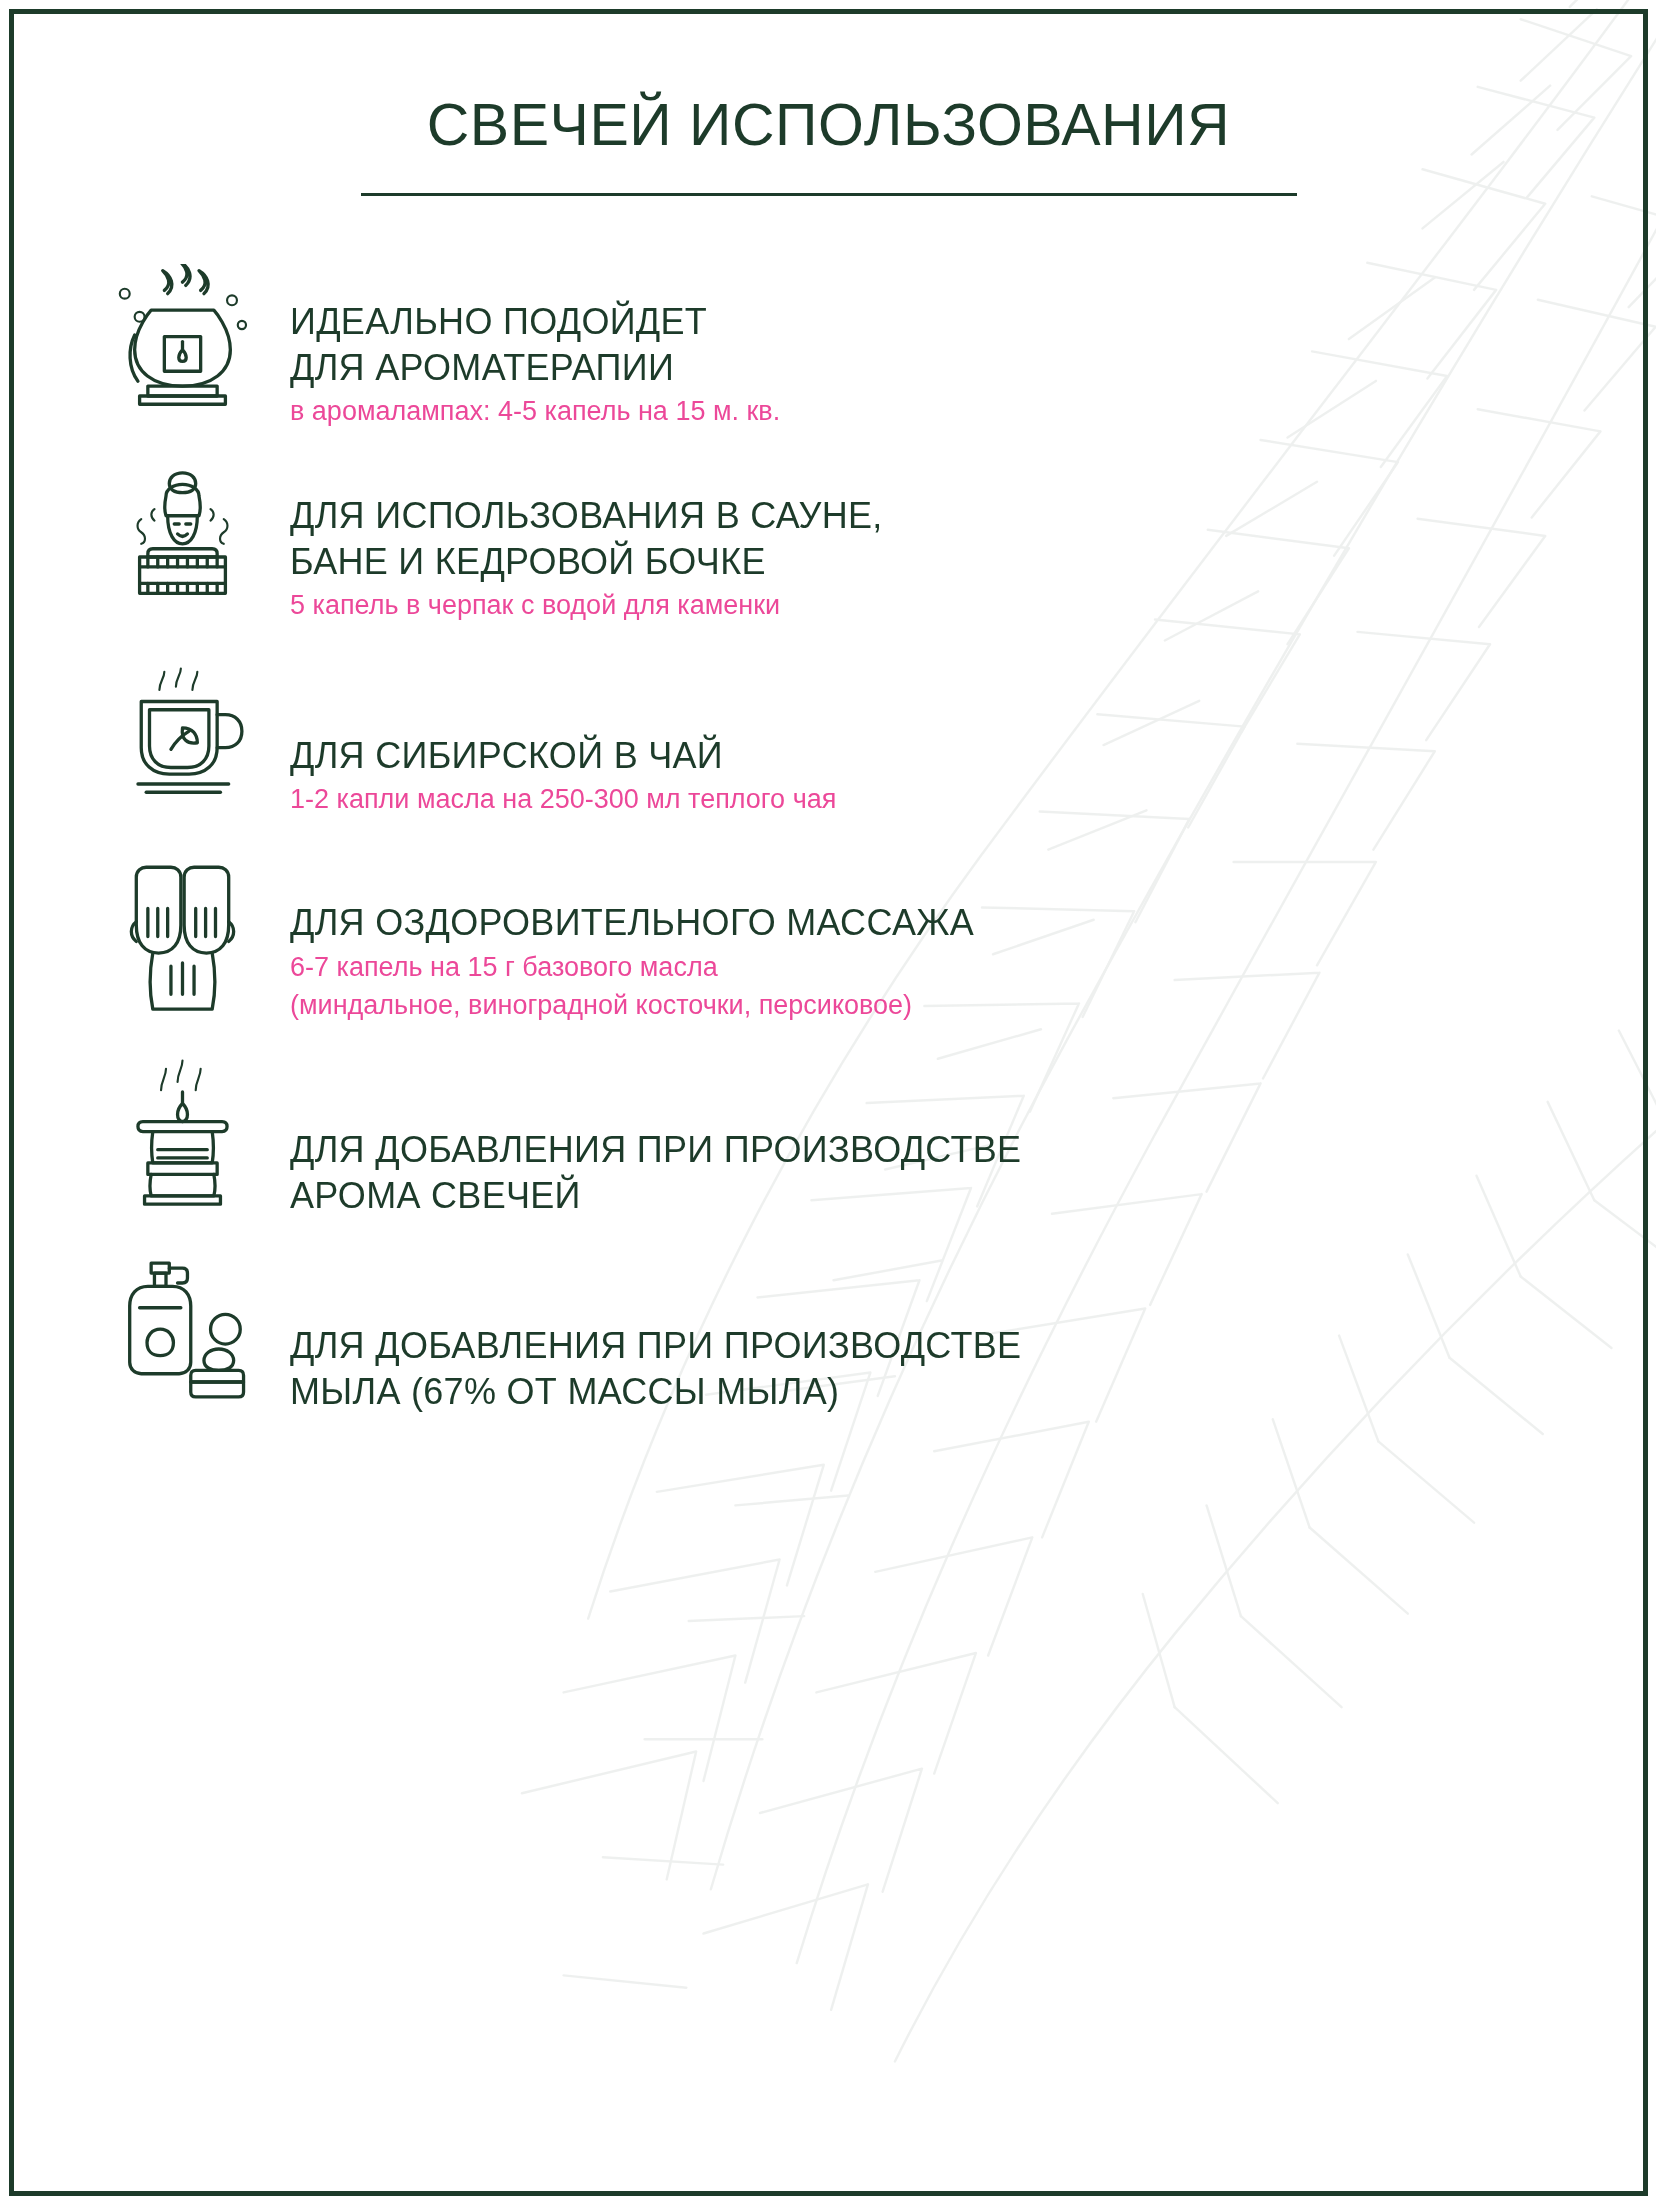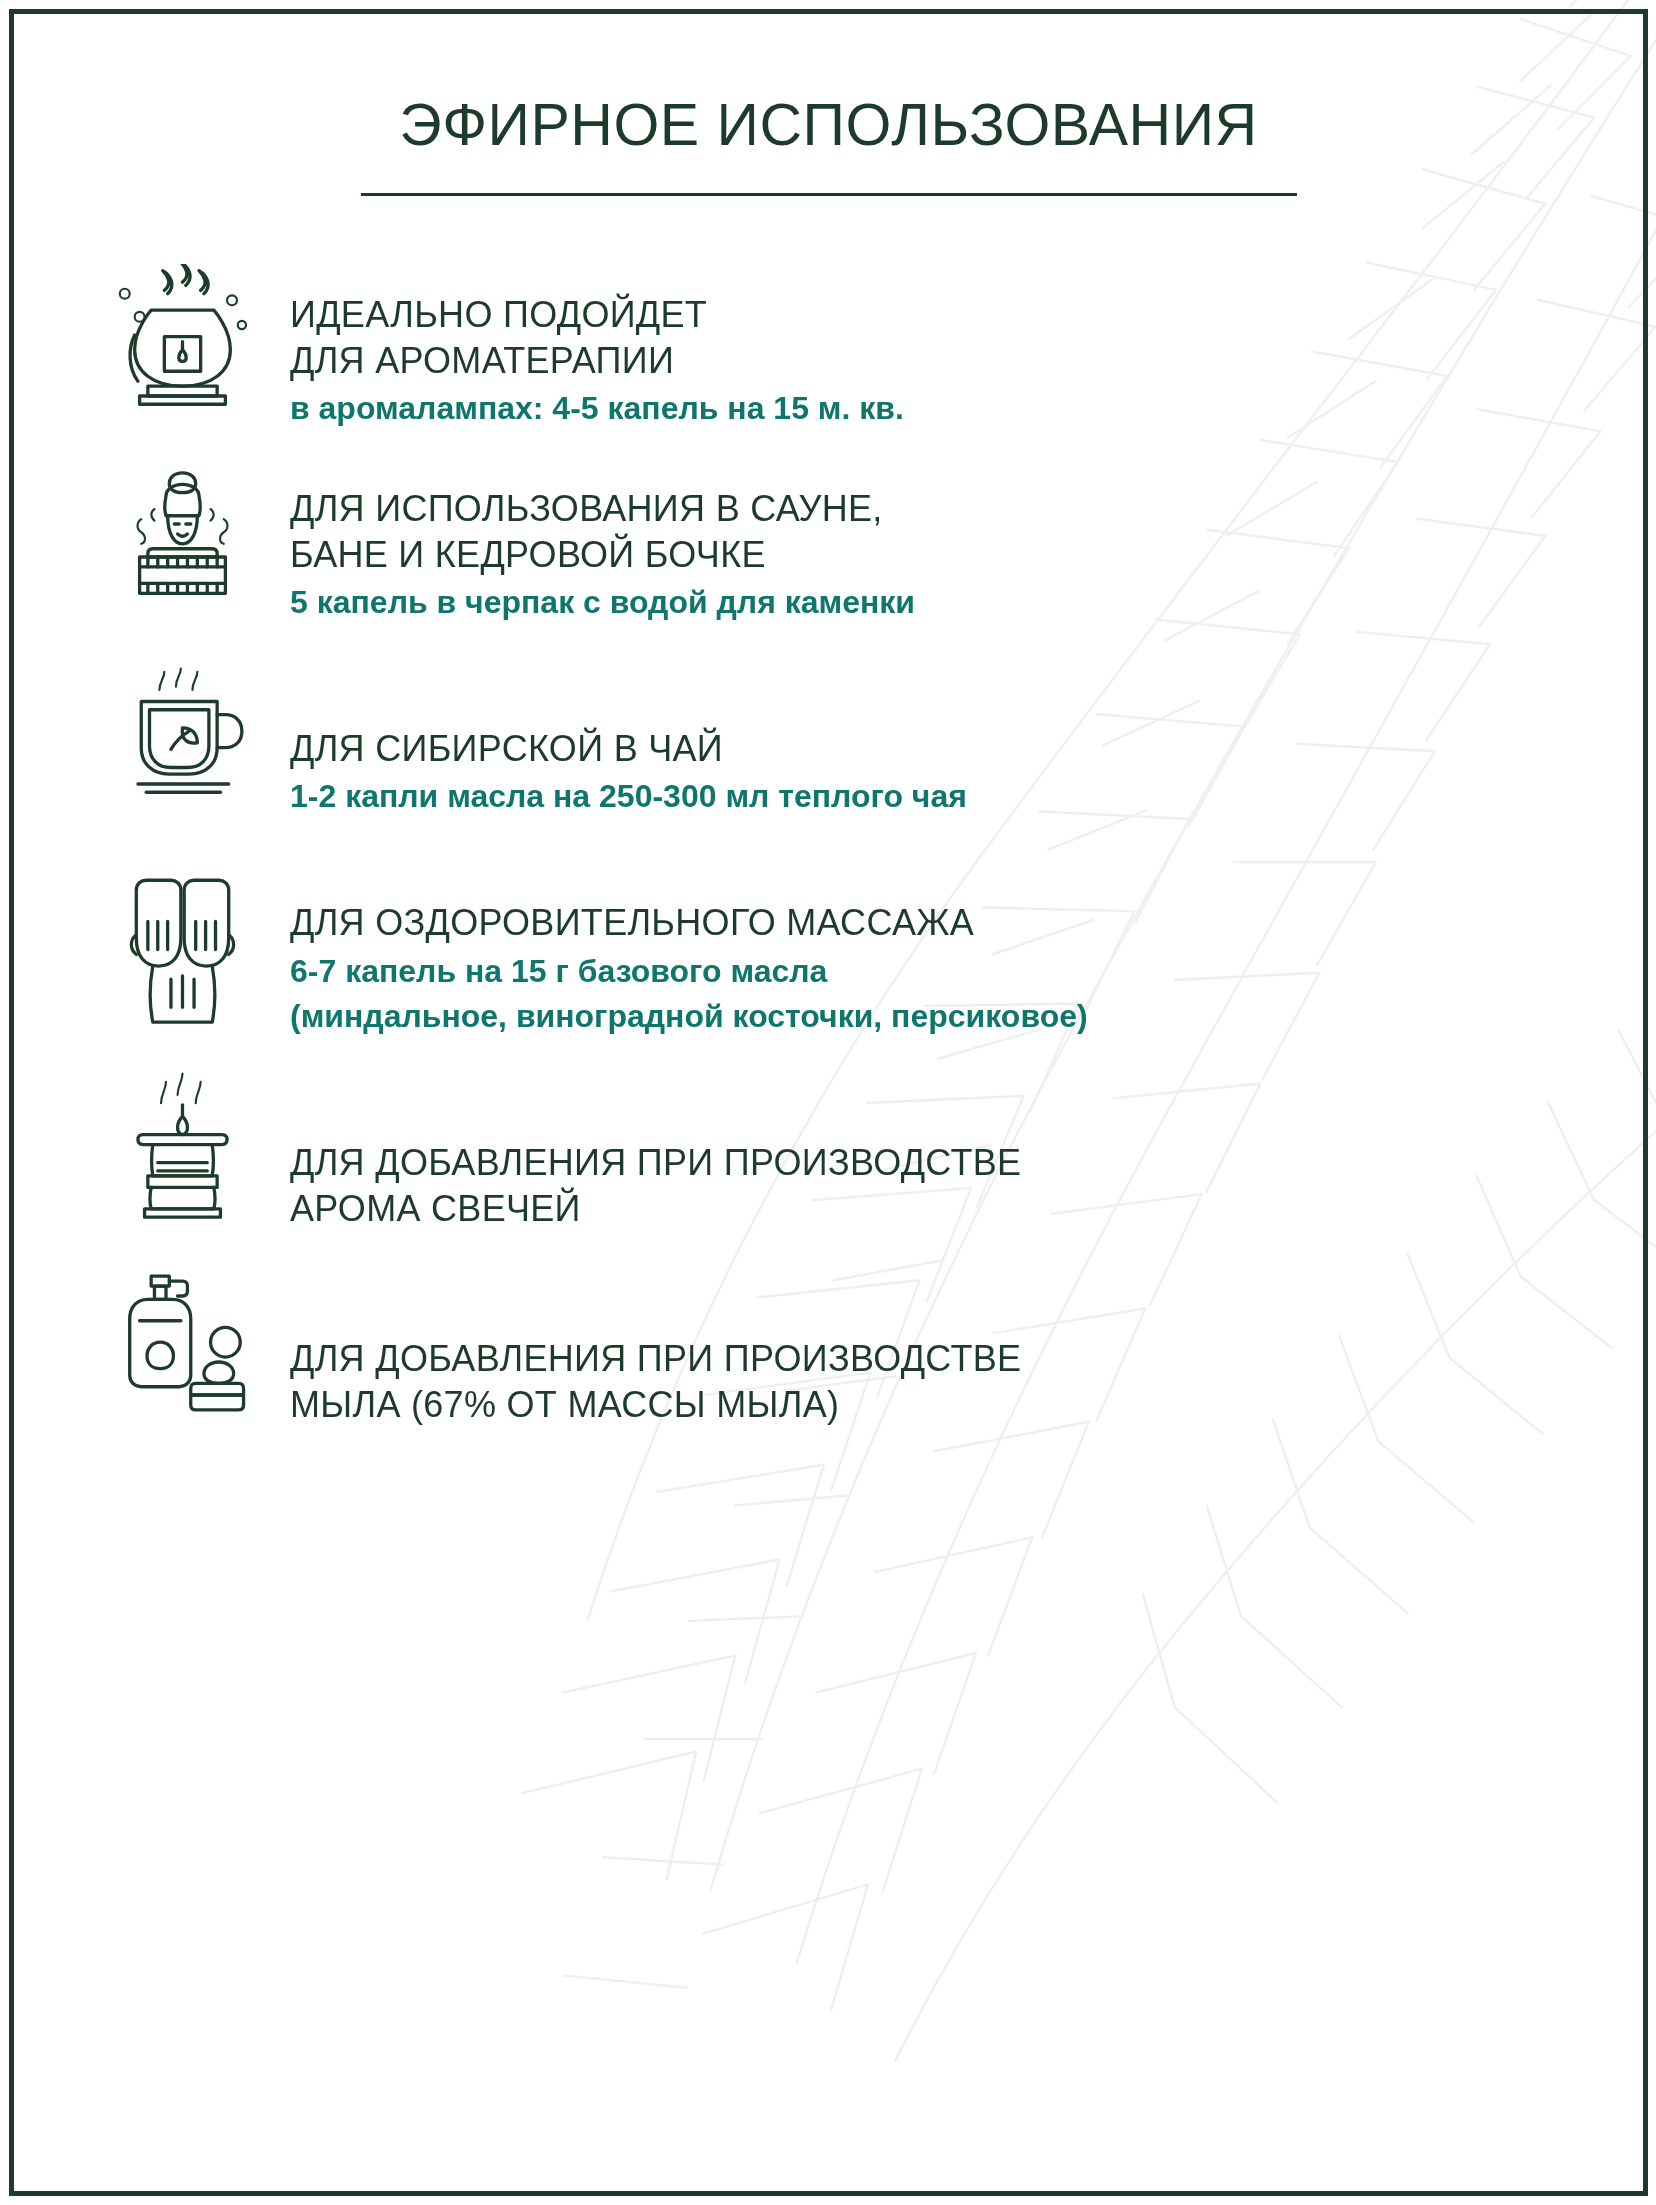--- a/index.html
+++ b/index.html
@@ -111,24 +111,24 @@
 
   .item-head {
     font-size: 36px;
     line-height: 1.28;
     color: #1d3b2a;
     font-weight: 400;
     letter-spacing: 0.3px;
   }
 
   .item-sub {
-    font-size: 32px;
+    font-size: 27px;
     line-height: 1.32;
-    color: #0f766e;
-    font-weight: 700;
+    color: #ec4899;
+    font-weight: 400;
     margin-top: 3px;
   }
 
   
   .item.row-0 .item-text { padding-top: 21px; }
   .item.row-1 { margin-top: 22px; }
   .item.row-2 { margin-top: 17px; }
   .item.row-2 .item-text { padding-top: 26px; }
   .item.row-3 { margin-top: 28px; }
   .item.row-3 .item-text { padding-top: 55px; }
@@ -203,21 +203,21 @@
           <path d="M724 1196 l-32 -86 M668 1266 l-30 -88 M612 1338 l-28 -90 M558 1412 l-26 -92"></path>
           <path d="M960 940 l70 50 M900 1000 l72 54 M840 1062 l74 58 M782 1128 l76 62"></path>
           <path d="M724 1196 l78 66 M668 1266 l80 70 M612 1338 l82 74 M558 1412 l84 78"></path>
         </g>
       </g>
     </svg>
   </div>
 
   <div class="content">
 
-    <h1 class="title">ЭФИРНОЕ ИСПОЛЬЗОВАНИЯ</h1>
+    <h1 class="title">СВЕЧЕЙ ИСПОЛЬЗОВАНИЯ</h1>
     <div class="title-rule"></div>
 
     <div class="items">
 
       <div class="item row-0">
         <div class="item-icon">
           <svg viewBox="0 0 200 200" xmlns="http://www.w3.org/2000/svg">
             <g class="icon-stroke">
               <path d="M78 32 c10 -8 4 -18 -2 -24 c10 6 16 18 6 28"></path>
               <path d="M100 22 c10 -8 4 -18 -2 -24 c10 6 16 18 6 28"></path>

